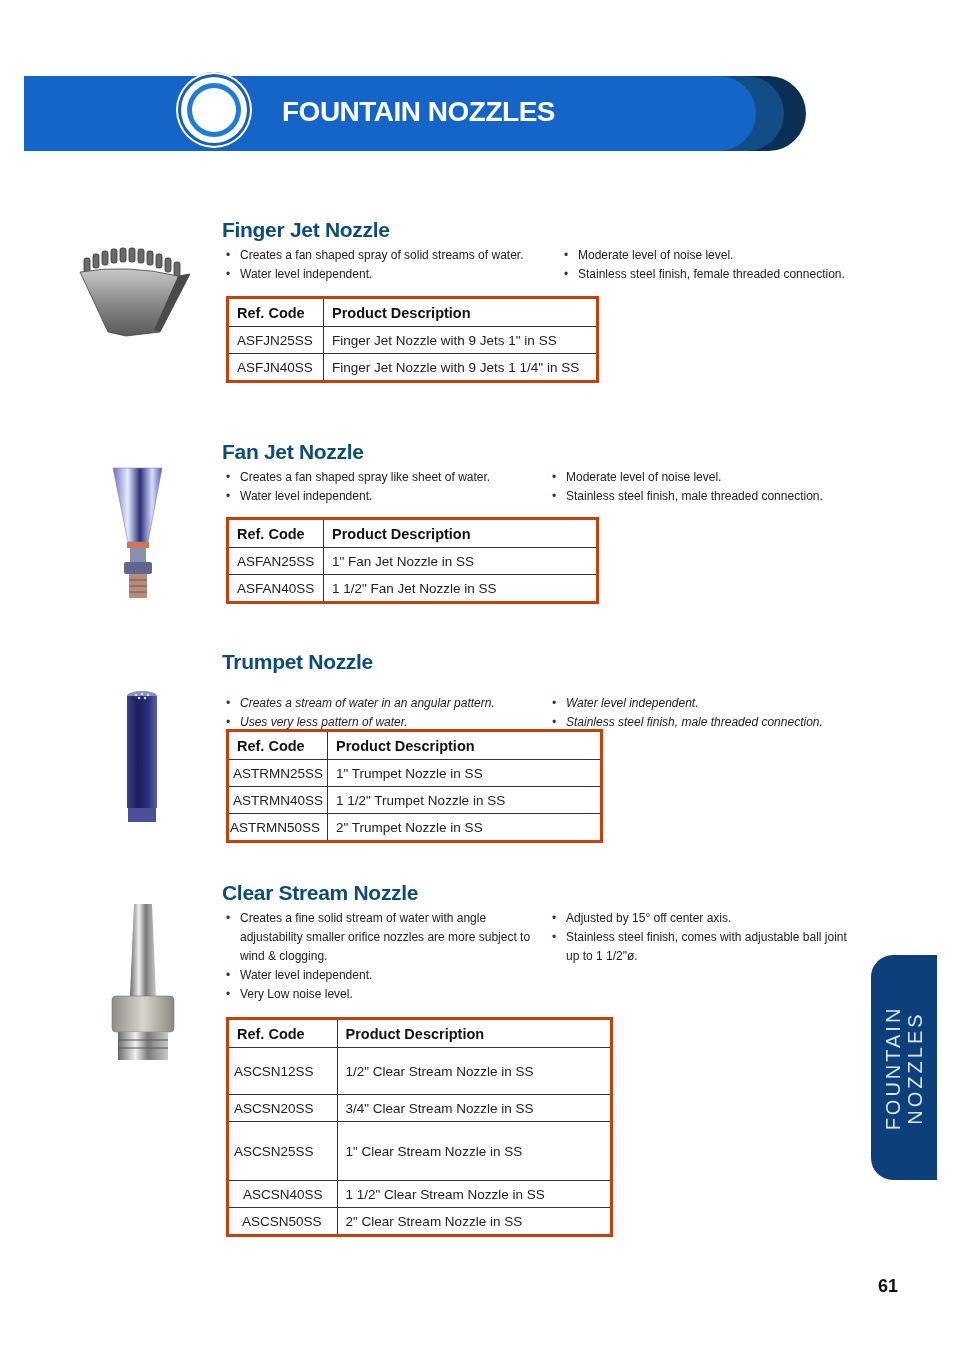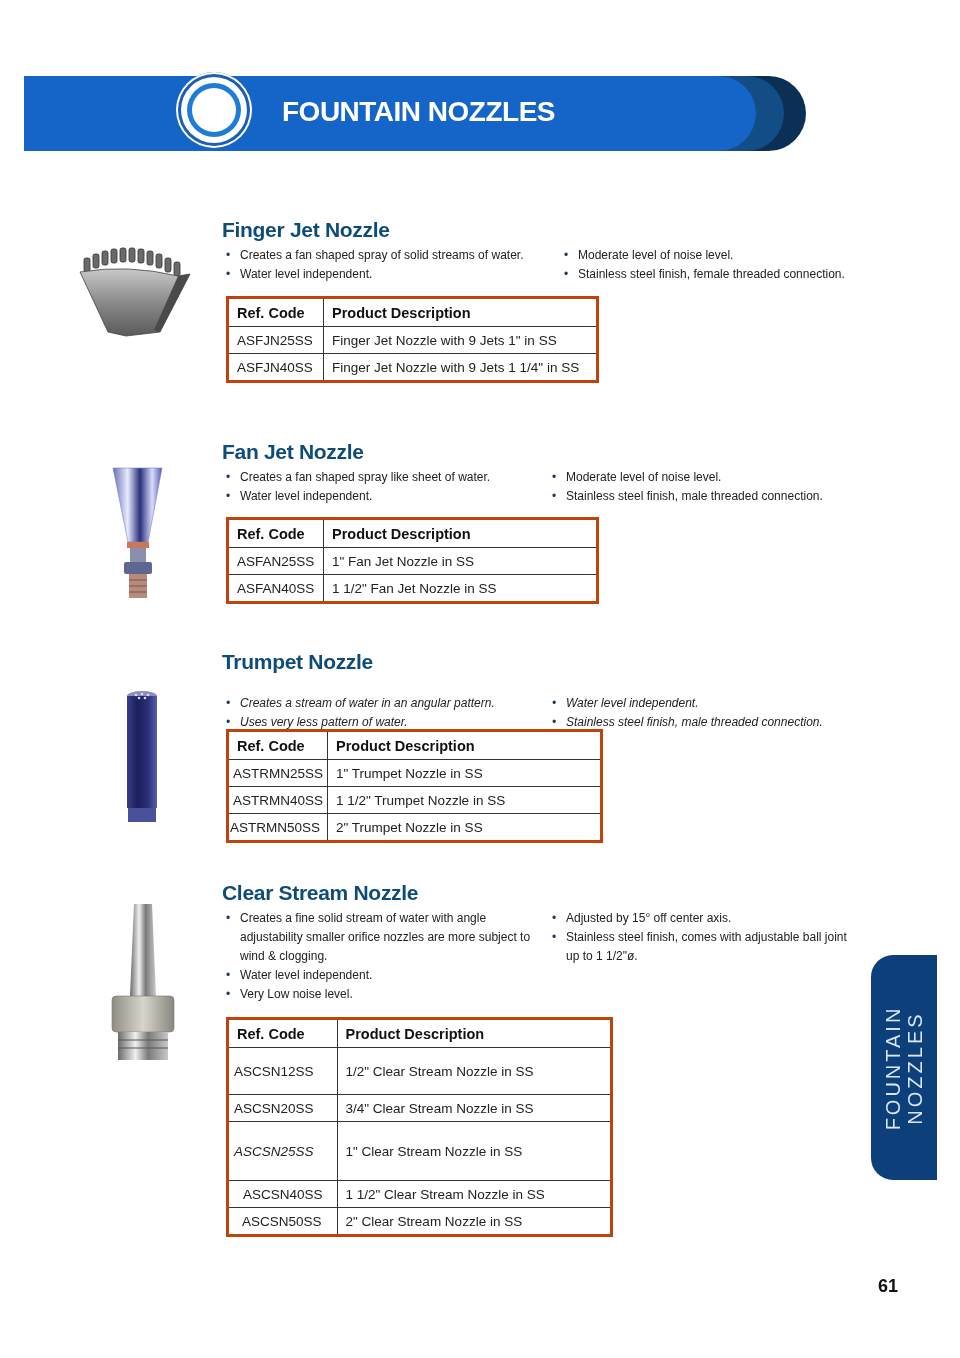--- a/index.html
+++ b/index.html
@@ -268,21 +268,21 @@
   </tr>
   <tr>
     <td style="padding:10px 5px;">ASCSN12SS</td>
     <td>1/2" Clear Stream Nozzle in SS</td>
   </tr>
   <tr>
     <td style="padding:0 5px;">ASCSN20SS</td>
     <td>3/4" Clear Stream Nozzle in SS</td>
   </tr>
   <tr>
-    <td style="padding:16px 5px;font-style:italic;">ASCSN25SS</td>
+    <td style="padding:16px 5px;">ASCSN25SS</td>
     <td>1" Clear Stream Nozzle in SS</td>
   </tr>
   <tr>
     <td style="padding:0 14px;">ASCSN40SS</td>
     <td>1 1/2" Clear Stream Nozzle in SS</td>
   </tr>
   <tr>
     <td style="padding:0 13px;">ASCSN50SS</td>
     <td>2" Clear Stream Nozzle in SS</td>
   </tr>

